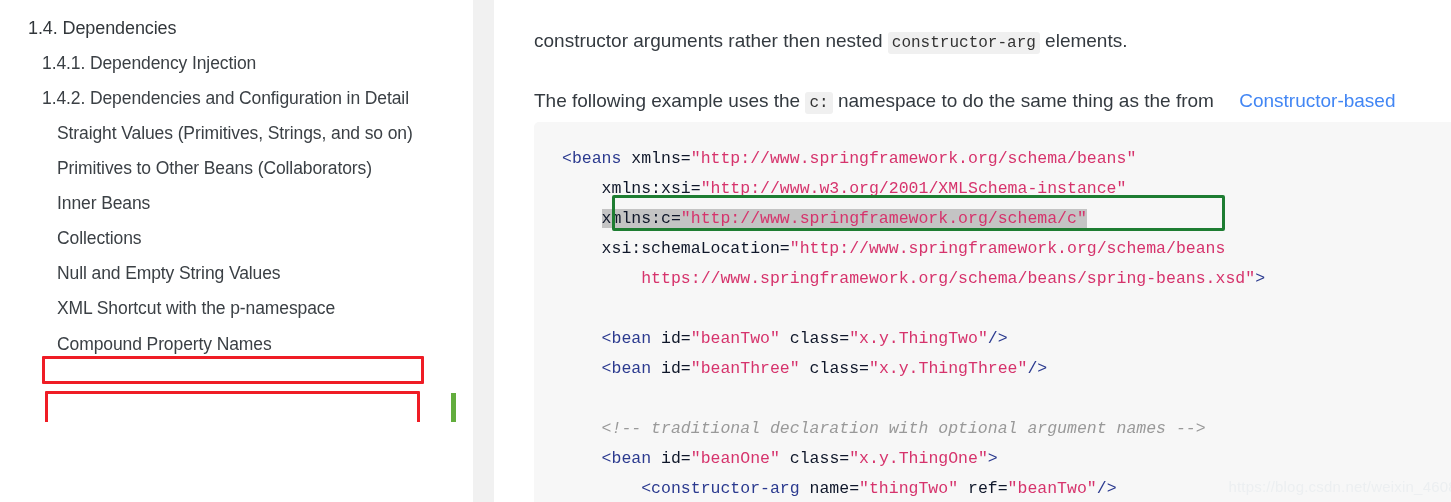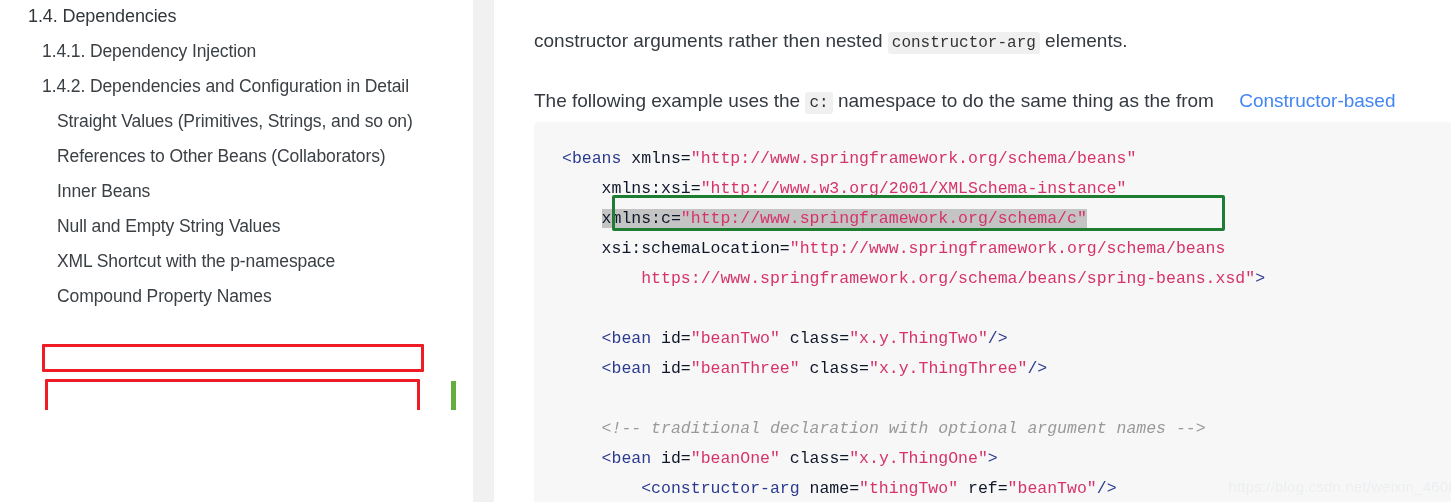--- a/index.html
+++ b/index.html
@@ -13,21 +13,21 @@
   #page {
     position: relative;
     width: 1451px; height: 502px;
     background: #ffffff;
     overflow: hidden;
   }
 
   
   #sidebar {
     position: absolute;
-    left: 0; top: 0;
+    left: 0; top: 12px;
     width: 470px; height: 410px;
     background: #ffffff;
     overflow: hidden;
   }
   .toc-list {
     list-style: none;
     margin: 0;
     padding: 0;
     position: relative;
   }
@@ -173,22 +173,23 @@
 <body>
 
 <div id="page">
 
   <nav id="sidebar">
     <ul class="toc-list" id="toc-list">
         <li class="toc-item lvl1"><span class="toc-text">1.4. Dependencies</span></li>
         <li class="toc-item lvl2"><span class="toc-text">1.4.1. Dependency Injection</span></li>
         <li class="toc-item lvl2"><span class="toc-text">1.4.2. Dependencies and Configuration in Detail</span></li>
         <li class="toc-item lvl3"><span class="toc-text">Straight Values (Primitives, Strings, and so on)</span></li>
-        <li class="toc-item lvl3"><span class="toc-text">References to Other Beans (Collaborators)</span></li>
+        <li class="toc-item lvl3"><span class="toc-text">Primitives to Other Beans (Collaborators)</span></li>
         <li class="toc-item lvl3"><span class="toc-text">Inner Beans</span></li>
+        <li class="toc-item lvl3"><span class="toc-text">Collections</span></li>
         <li class="toc-item lvl3"><span class="toc-text">Null and Empty String Values</span></li>
         <li class="toc-item lvl3"><span class="toc-text">XML Shortcut with the p-namespace</span></li>
         <li class="toc-item lvl3"><span class="toc-text">Compound Property Names</span></li>
       </ul>
 
     <div class="redbox" id="redbox-p"></div>
     <div class="redbox" id="redbox-c"></div>
     <div id="green-marker"></div>
   </nav>
 

